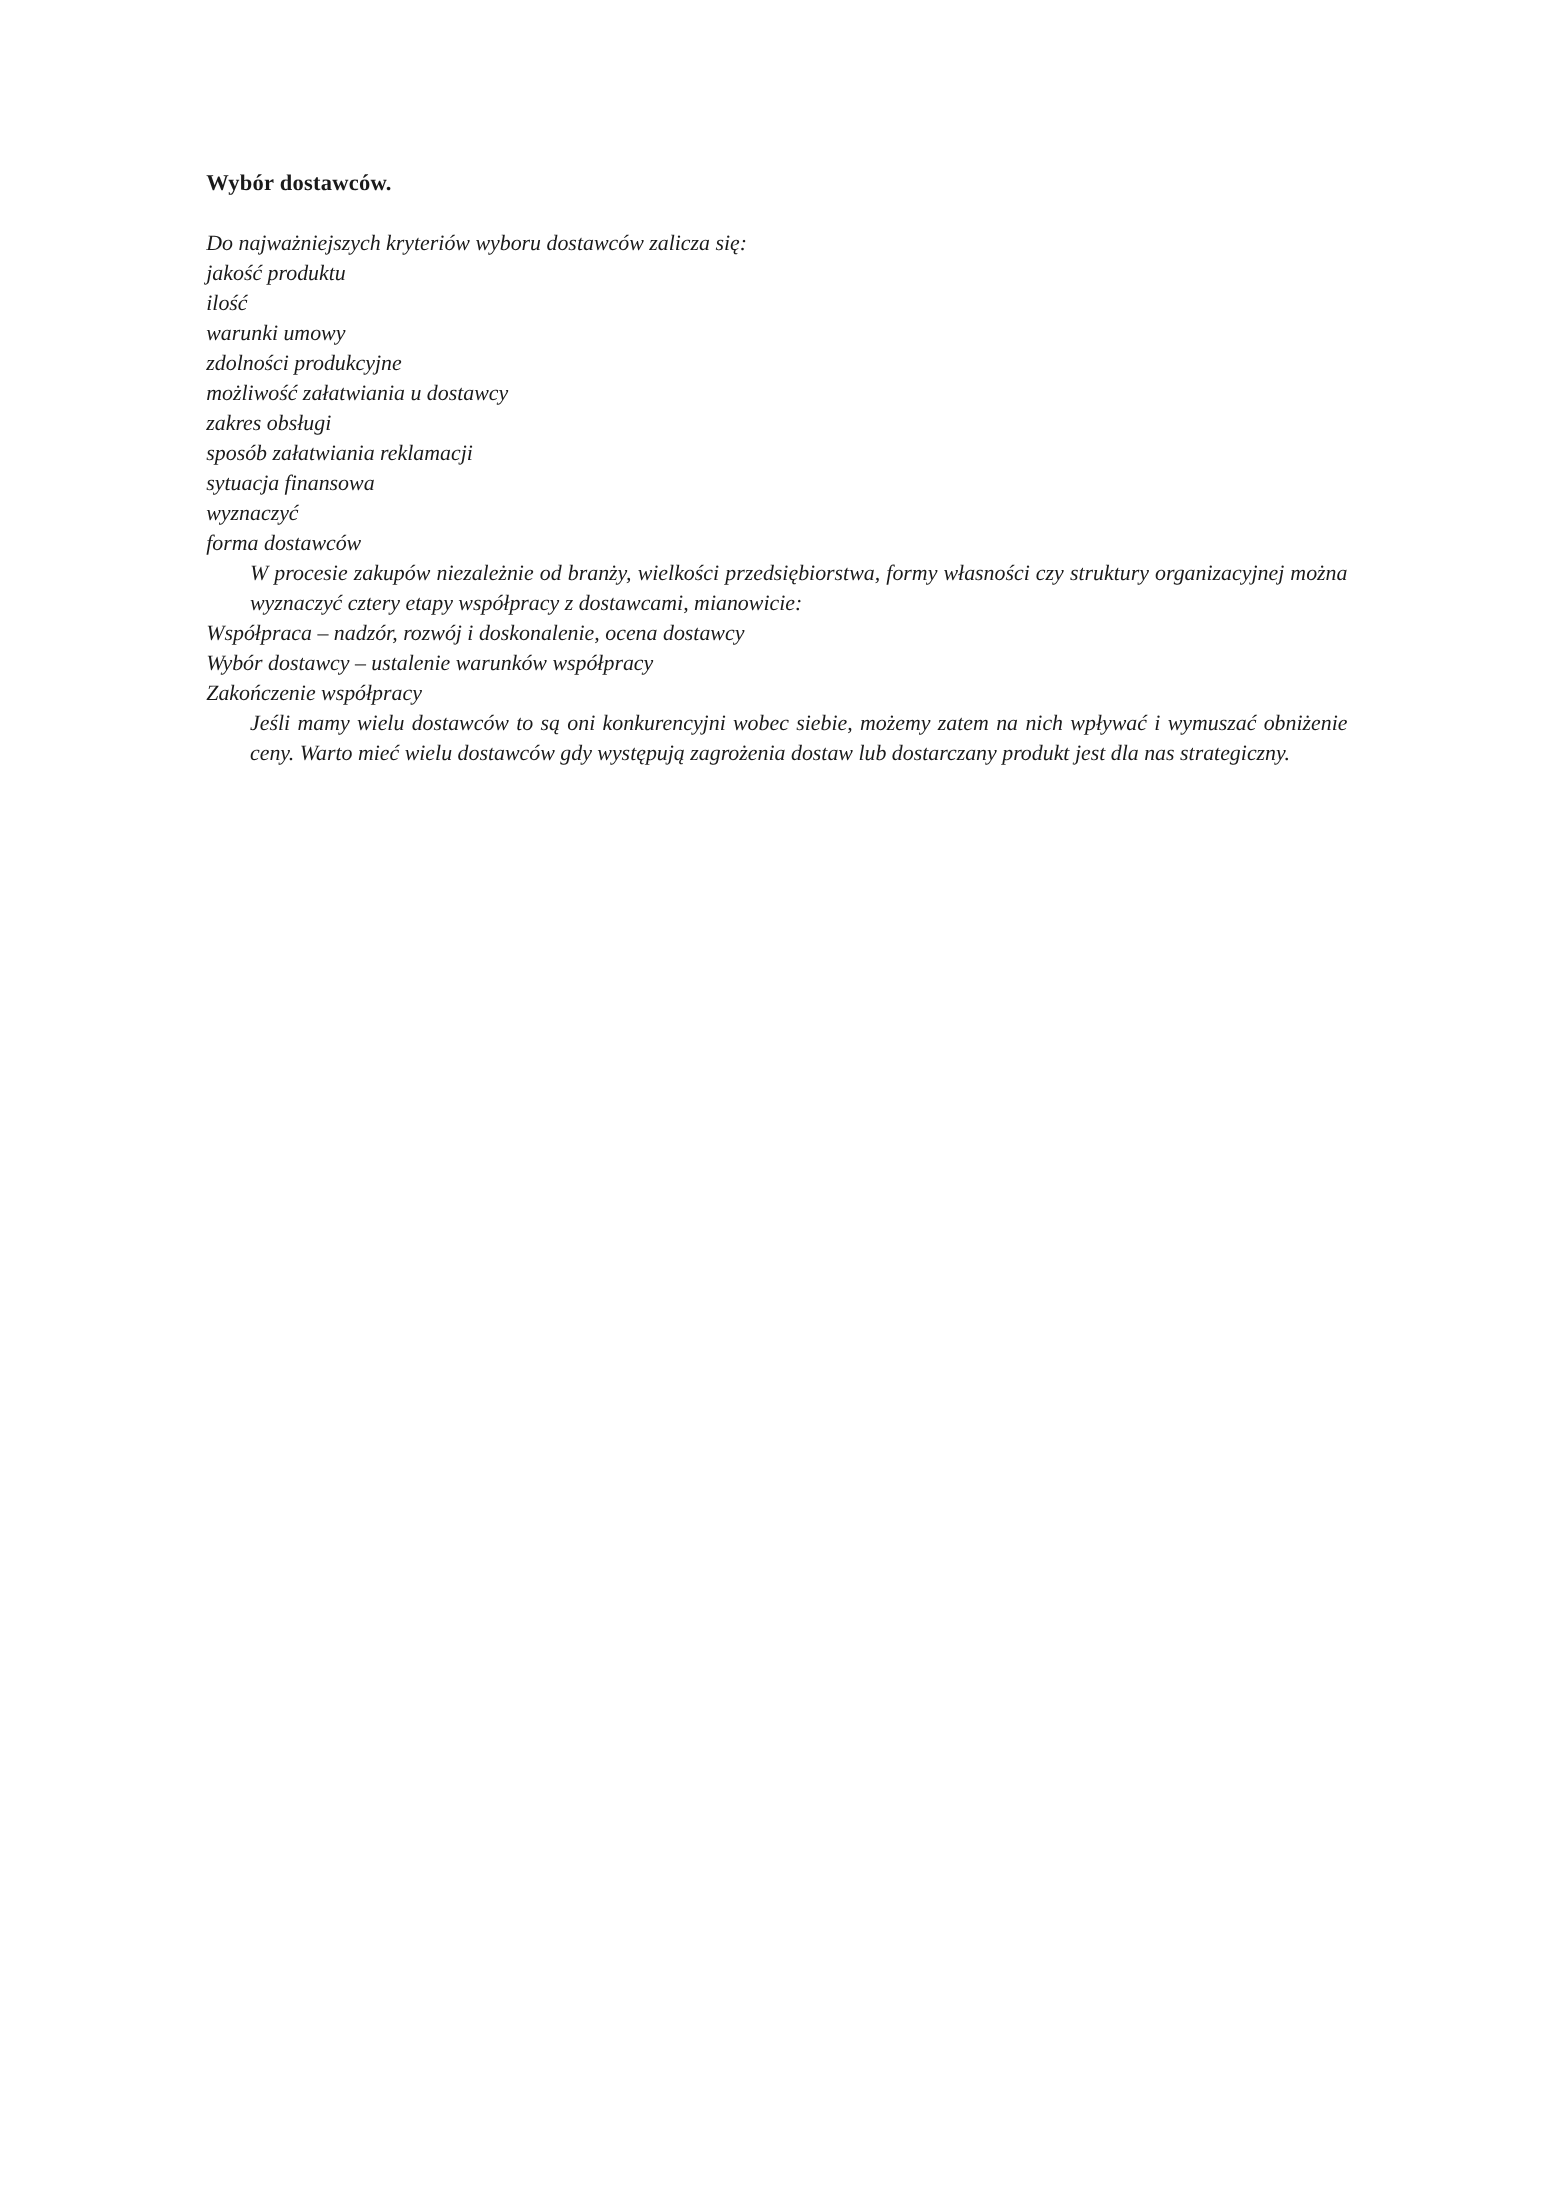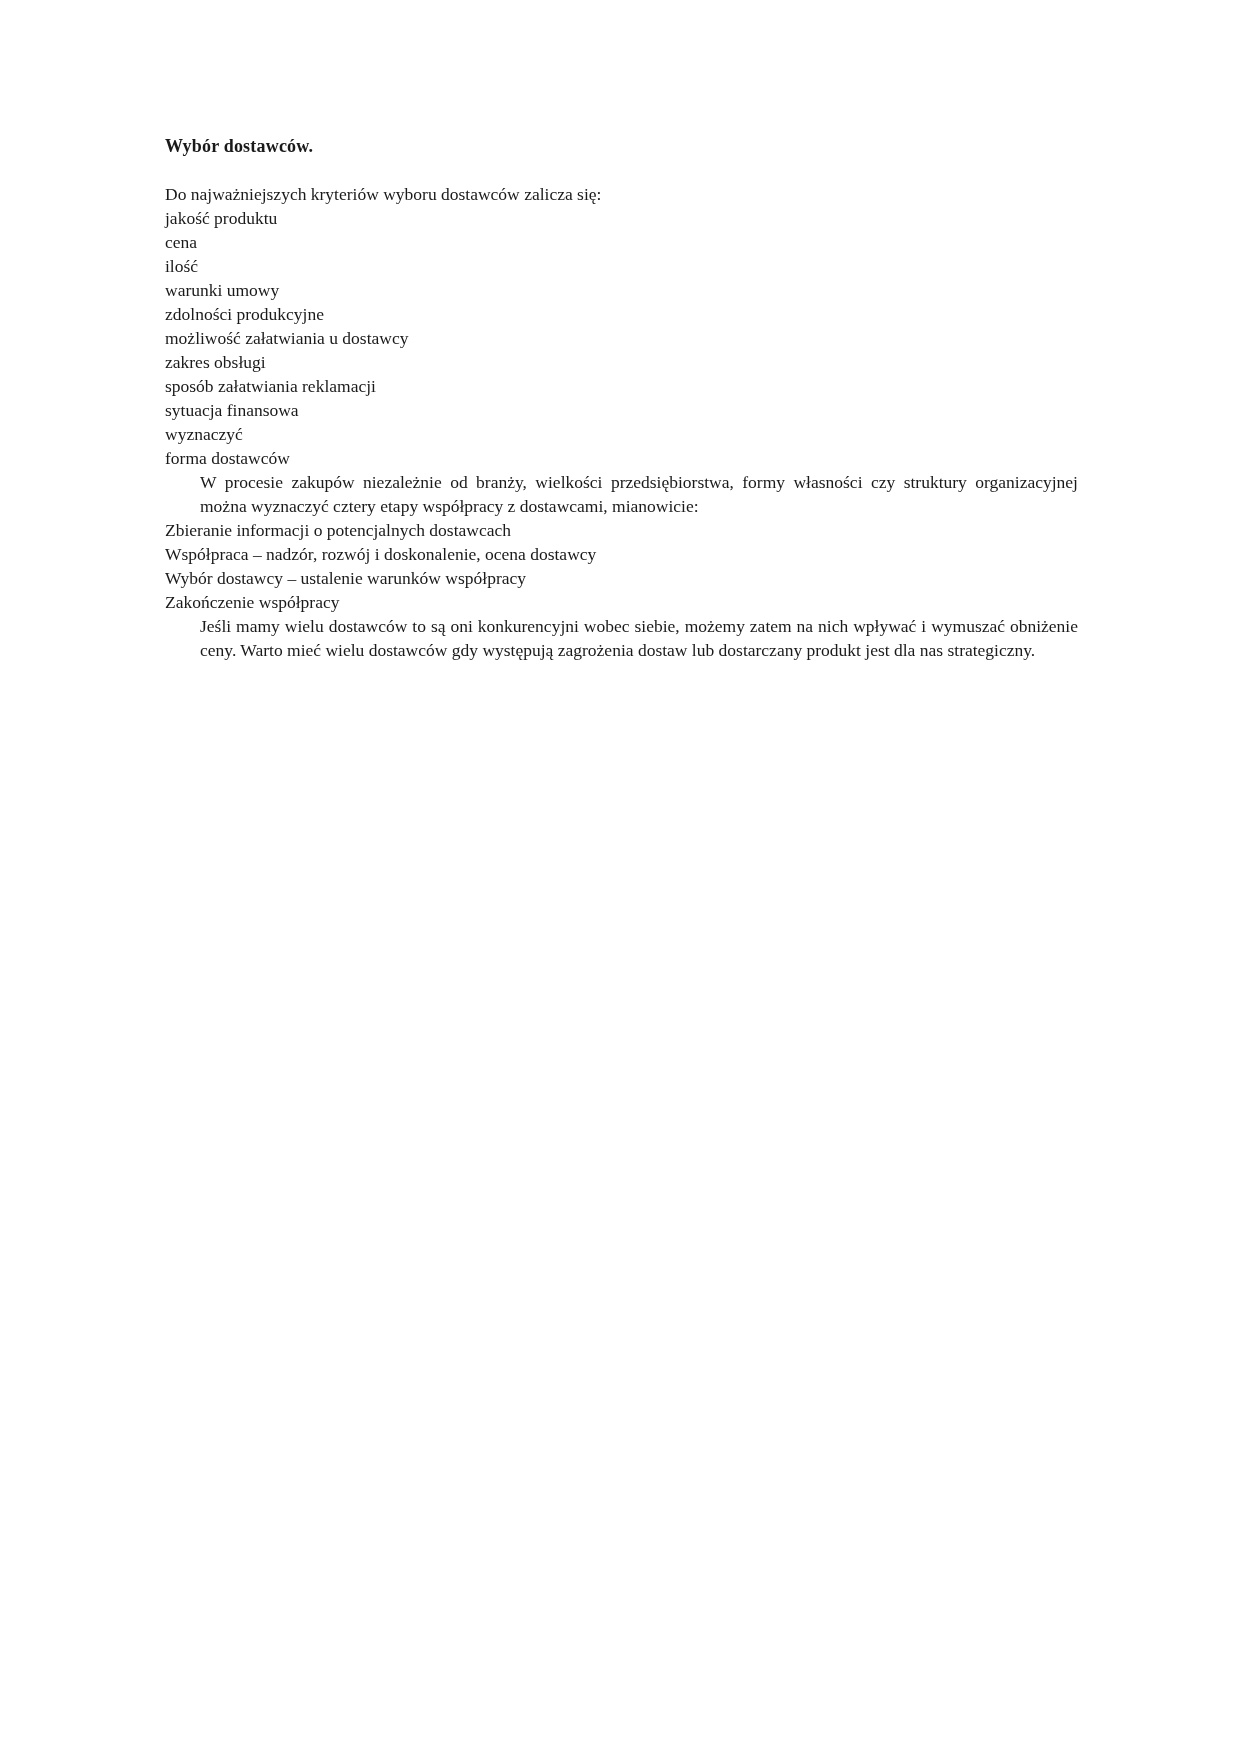--- a/index.html
+++ b/index.html
@@ -22,53 +22,52 @@
   }
   .doc-title {
     font-size: 18px;
     font-weight: bold;
     margin: 0 0 24px 0;
     letter-spacing: 0.2px;
   }
   .line, .para {
     margin: 0;
     padding: 0;
+    font-style: italic;
   }
   .justify {
     text-align: justify;
     margin-left: 35px;
   }
 </style>
 </head>
 <body>
 
 <div class="page">
 
   <h1 class="doc-title">Wybór dostawców.</h1>
 
   <p class="para">Do najważniejszych kryteriów wyboru dostawców zalicza się:</p>
 
   <div>
     <div class="line">jakość produktu</div>
-    <div class="line">cena</div>
     <div class="line">ilość</div>
     <div class="line">warunki umowy</div>
     <div class="line">zdolności produkcyjne</div>
     <div class="line">możliwość załatwiania u dostawcy</div>
     <div class="line">zakres obsługi</div>
     <div class="line">sposób załatwiania reklamacji</div>
     <div class="line">sytuacja finansowa</div>
     <div class="line">wyznaczyć</div>
     <div class="line">forma dostawców</div>
   </div>
 
   <p class="para justify">W procesie zakupów niezależnie od branży, wielkości przedsiębiorstwa, formy własności czy struktury organizacyjnej można wyznaczyć cztery etapy współpracy z dostawcami, mianowicie:</p>
 
   <div>
-    <div class="line">Zbieranie informacji o potencjalnych dostawcach</div>
     <div class="line">Współpraca – nadzór, rozwój i doskonalenie, ocena dostawcy</div>
     <div class="line">Wybór dostawcy – ustalenie warunków współpracy</div>
     <div class="line">Zakończenie współpracy</div>
   </div>
 
   <p class="para justify">Jeśli mamy wielu dostawców to są oni konkurencyjni wobec siebie, możemy zatem na nich wpływać i wymuszać obniżenie ceny. Warto mieć wielu dostawców gdy występują zagrożenia dostaw lub dostarczany produkt jest dla nas strategiczny.</p>
 
 
 </div>
 

